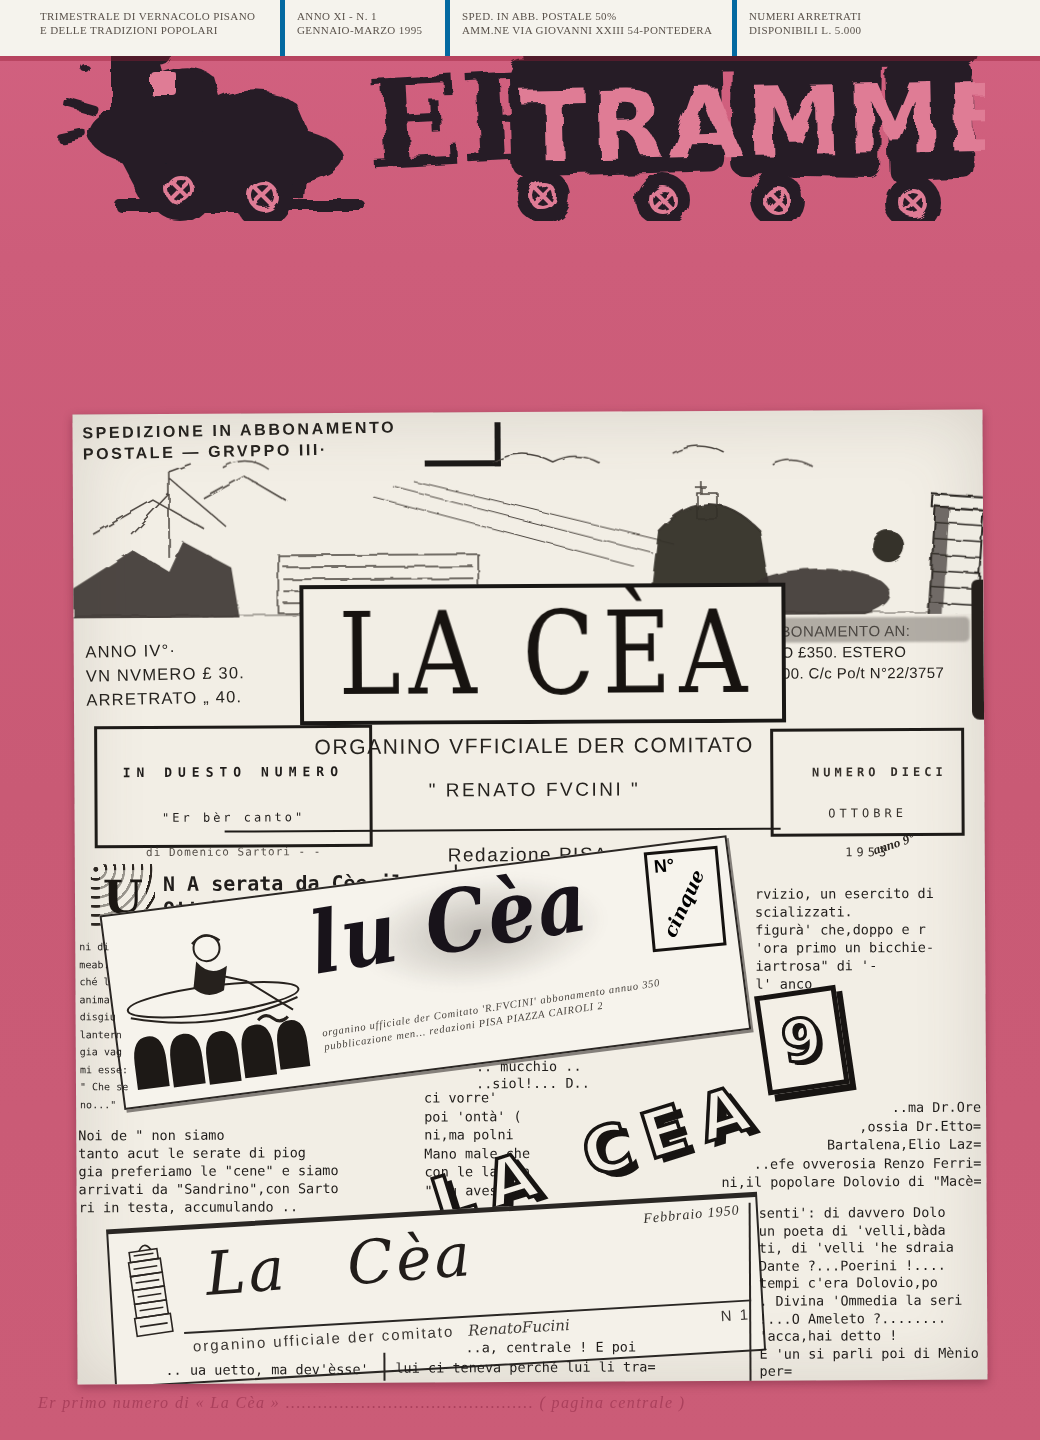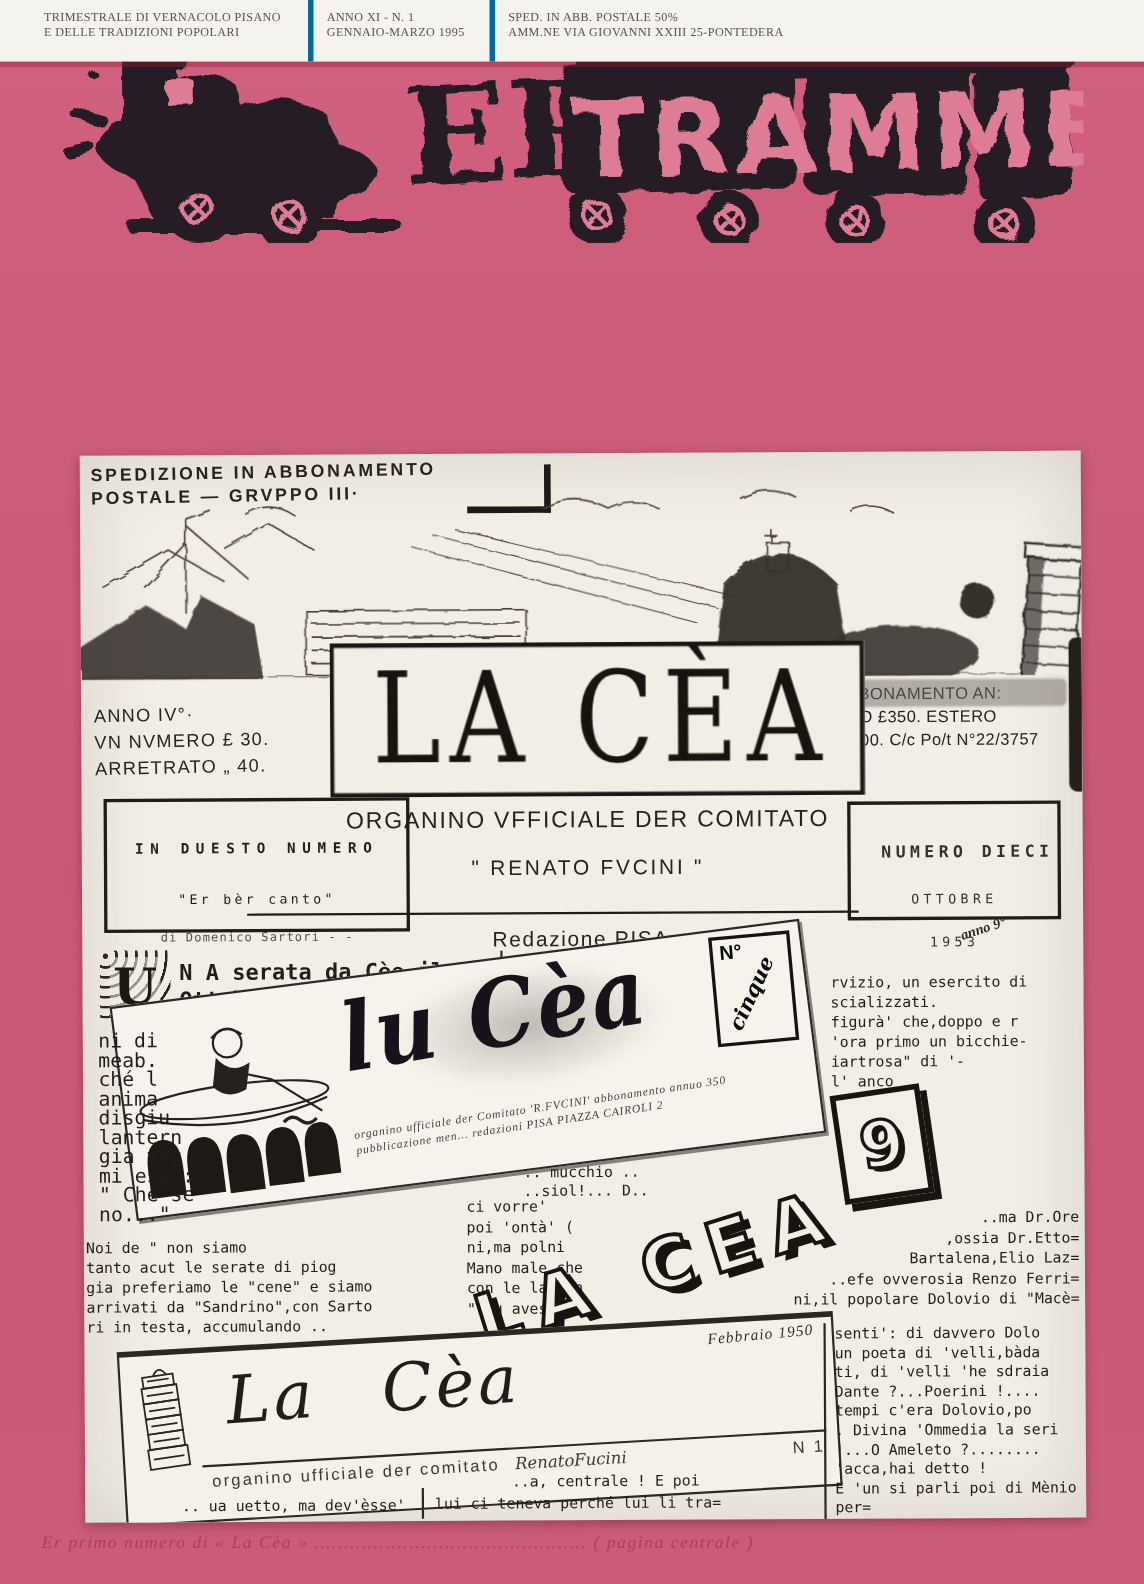--- a/index.html
+++ b/index.html
@@ -45,33 +45,33 @@
   .org3{font-size:19px;letter-spacing:1.5px;margin-top:3px;}
   .org3 .u{border-bottom:2px solid #26231f;}
   .org4{font-size:17px;letter-spacing:3.5px;margin-top:7px;}
   .orgrule{left:150px;top:417px;width:556px;height:2px;background:#1e1b18;}
 
   .boxleft{left:20px;top:312px;width:272px;height:116px;border:3px solid #1e1b18;text-align:center;}
   .boxleft .l1{margin-top:17px;font-size:13px;letter-spacing:6px;font-weight:bold;}
   .boxleft .l2{margin-top:12px;font-size:12px;letter-spacing:3px;}
   .boxleft .l3{margin-top:2px;font-size:11px;color:#56504a;letter-spacing:1px;}
   .boxright{left:696px;top:318px;width:188px;height:102px;border:3px solid #1e1b18;text-align:center;color:#35302b;}
-  .boxright .l1{margin-top:15px;font-size:15px;letter-spacing:4px;font-weight:bold;margin-left:24px;}
+  .boxright .l1{margin-top:15px;font-size:12px;letter-spacing:4px;font-weight:bold;margin-left:24px;}
   .boxright .l2{margin-top:8px;font-size:12px;letter-spacing:4px;}
   .boxright .l3{margin-top:6px;font-size:12px;letter-spacing:4px;}
   .anno9{left:798px;top:426px;font-size:13px;font-style:italic;font-weight:bold;transform:rotate(-18deg);color:#2a2520;}
 
   .initialU{left:16px;top:450px;width:64px;height:66px;
      background-image:repeating-radial-gradient(circle at 5px 5px,#2c2621 0 2.1px,transparent 2.8px 9px);
      display:flex;align-items:center;justify-content:center;}
   .initialU span{font-family:"DejaVu Serif",serif;font-size:46px;font-weight:bold;color:#1b1713;background:rgba(242,238,229,.55);padding:0 3px;}
   .opening{left:88px;top:458px;font-size:20px;font-weight:bold;line-height:25px;}
   .vr{background:#2a2623;}
 
-  .lfrag1{left:14px;top:524px;font-size:18px;line-height:17.5px;z-index:3;}
+  .lfrag1{left:4px;top:524px;font-size:10px;line-height:17.5px;z-index:3;}
   .lfrag2{left:2px;top:712px;font-size:13.5px;line-height:18px;z-index:3;width:352px;}
   .lfrag3{left:3px;top:820px;font-size:13px;line-height:15.5px;z-index:5;}
   .midA{left:400px;top:612px;font-size:13.5px;line-height:17px;z-index:1;}
   .midB{left:348px;top:676px;font-size:13.5px;line-height:18.5px;z-index:1;}
   .rfrag1{left:680px;top:474px;font-size:13.5px;line-height:18px;}
   .rfrag2{left:575px;top:688px;width:330px;text-align:right;font-size:13.5px;line-height:18.5px;z-index:4;}
   .rfrag3{left:682px;top:794px;font-size:13.5px;line-height:17.6px;z-index:5;}
   .botleft{left:88px;top:948px;font-size:13.5px;z-index:6;}
   .botc1{left:388px;top:927px;font-size:13.5px;z-index:6;}
   .botc2{left:318px;top:947px;font-size:13.5px;z-index:6;}
@@ -184,21 +184,25 @@
     <div class="cell c1">
       <div>TRIMESTRALE DI VERNACOLO PISANO</div>
       <div>E DELLE TRADIZIONI POPOLARI</div>
     </div>
     <div class="cell c2">
       <div>ANNO XI - N. 1</div>
       <div>GENNAIO-MARZO 1995</div>
     </div>
     <div class="cell c3">
       <div>SPED. IN ABB. POSTALE  50%</div>
-      <div>AMM.NE  VIA GIOVANNI XXIII 25-PONTEDERA</div>
+      <div>AMM.NE  VIA GIOVANNI XXIII 54-PONTEDERA</div>
+    </div>
+    <div class="cell c4">
+      <div>NUMERI ARRETRATI</div>
+      <div>DISPONIBILI L. 5.000</div>
     </div>
   </div>
 
 
   <div id="paper" class="ab">
 
     <div class="ab postal hand">SPEDIZIONE IN ABBONAMENTO
 POSTALE —  GRVPPO III·</div>
     <div class="ab postal-bracket"></div>
 

